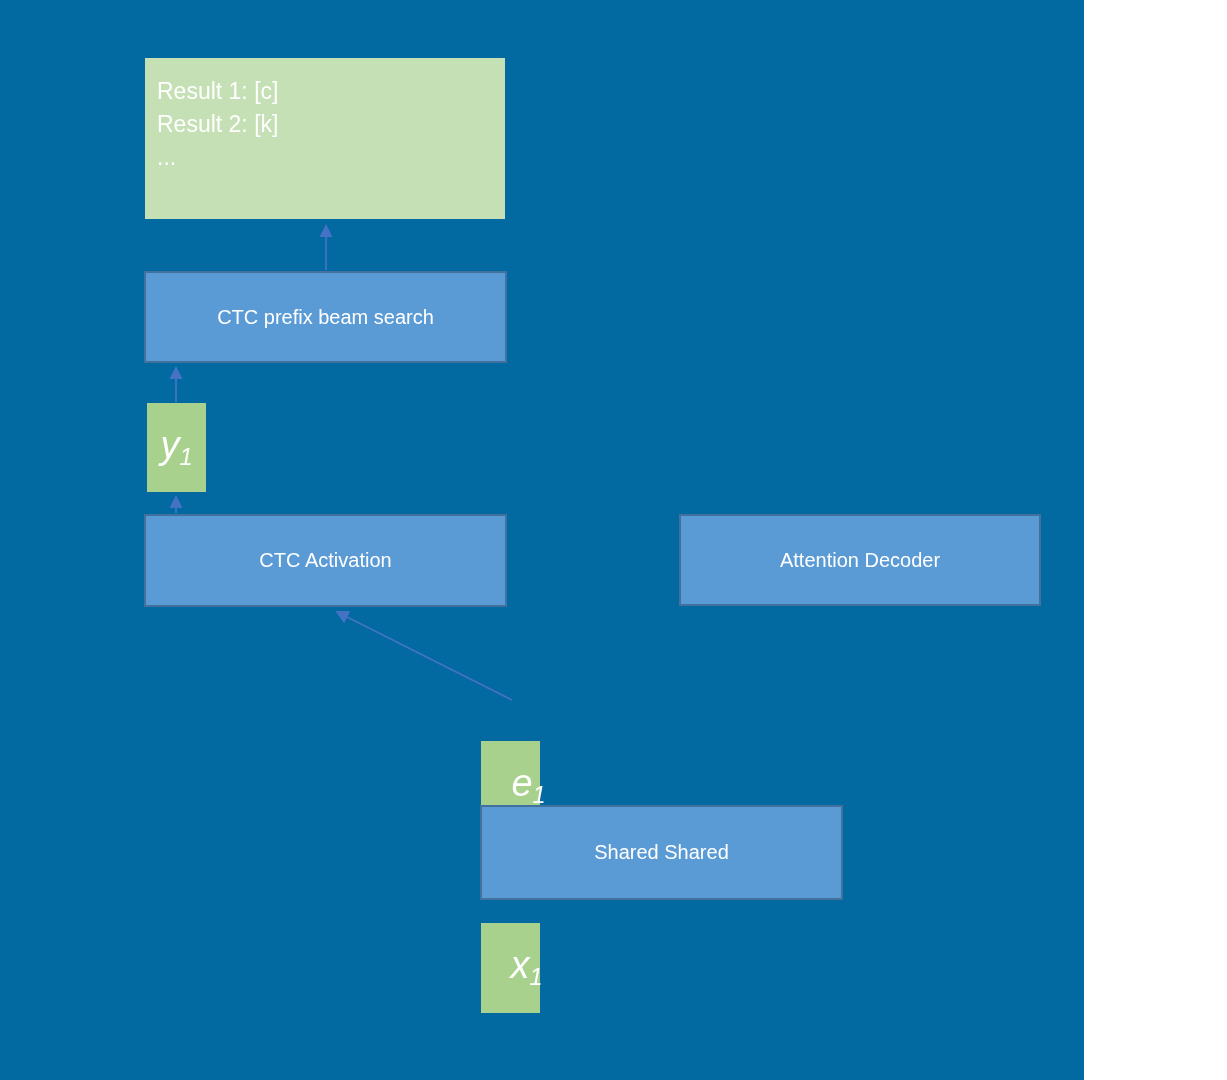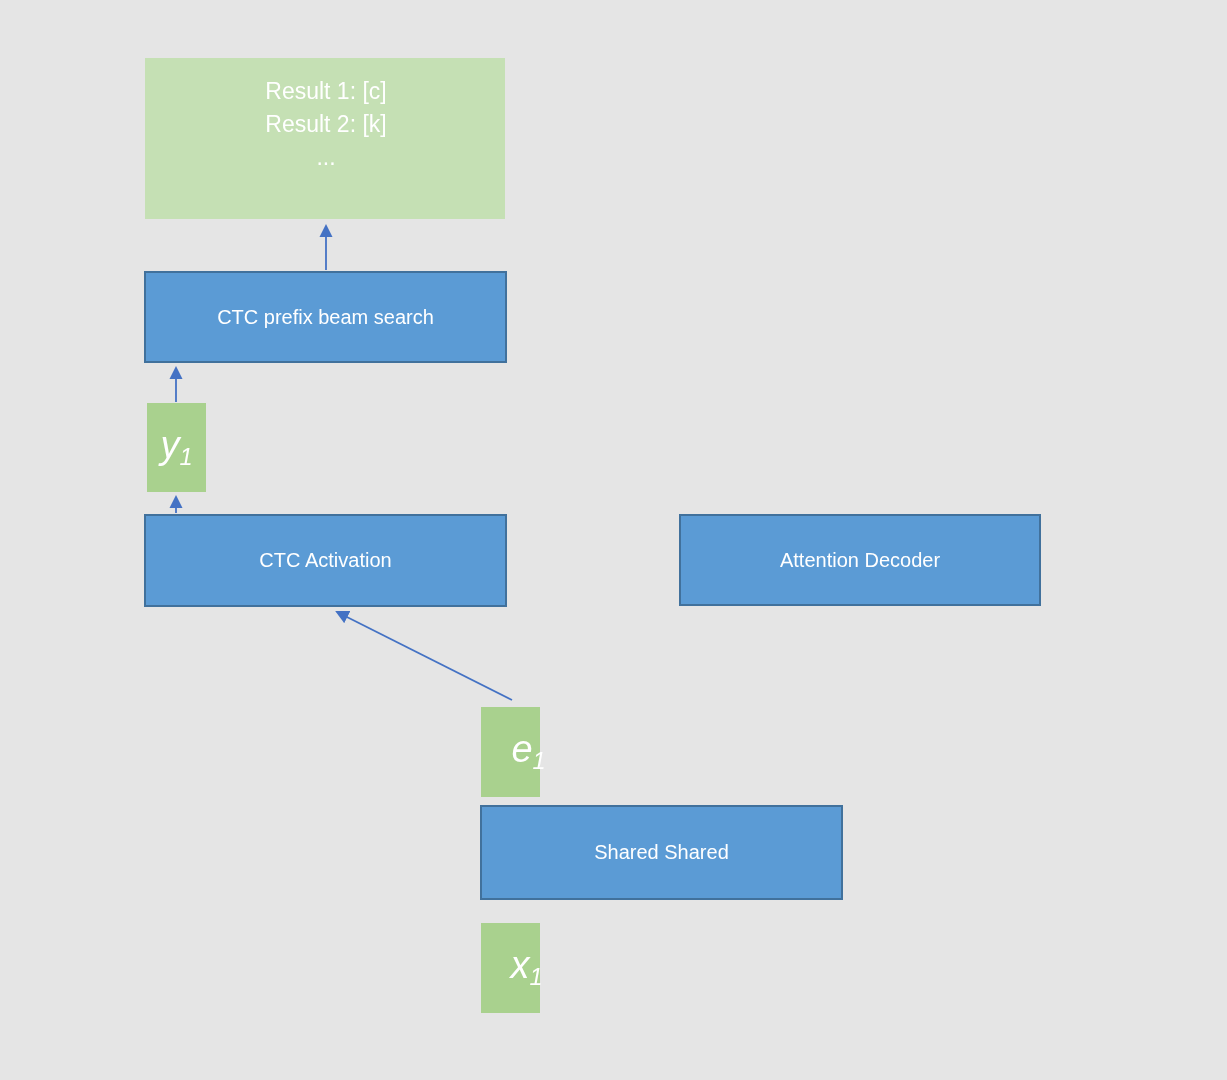--- a/index.html
+++ b/index.html
@@ -3,25 +3,24 @@
 <meta charset="utf-8">
 <style>
   html, body {
     margin: 0;
     padding: 0;
     background: #ffffff;
     font-family: "Liberation Sans", "DejaVu Sans", sans-serif;
   }
   .canvas {
     position: relative;
-    width: 1227px;
+    width: 1084px;
     height: 1080px;
-    background: #e5e5e5;
+    background: #0369a1;
     overflow: hidden;
-    text-align: center;
   }
   .arrows {
     position: absolute;
     left: 0;
     top: 0;
     width: 1227px;
     height: 1080px;
     pointer-events: none;
   }
   .arrow {
@@ -65,21 +64,21 @@
     font-size: 23px;
     line-height: 33px;
     padding: 17px 10px 0 12px;
   }
   
   #results-box    { left: 145px; top: 58px;  width: 360px; height: 161px; }
   #beam-search    { left: 144px; top: 271px; width: 363px; height: 92px;  }
   #y1-chip        { left: 147px; top: 403px; width: 59px;  height: 89px;  }
   #ctc-activation { left: 144px; top: 514px; width: 363px; height: 93px;  }
   #attention-dec  { left: 679px; top: 514px; width: 362px; height: 92px;  }
-  #e1-chip        { left: 481px; top: 707px; width: 59px;  height: 90px; padding-left: 36px;  }
+  #e1-chip        { left: 481px; top: 741px; width: 59px;  height: 90px; padding-left: 36px;  }
   #shared-encoder { left: 480px; top: 805px; width: 363px; height: 95px;  }
   #x1-chip        { left: 481px; top: 923px; width: 59px;  height: 90px; padding-left: 32px;  }
 </style>
 </head>
 <body>
 
 <div class="canvas">
 
   <svg class="arrows" viewBox="0 0 1227 1080" xmlns="http://www.w3.org/2000/svg">
     <defs>

